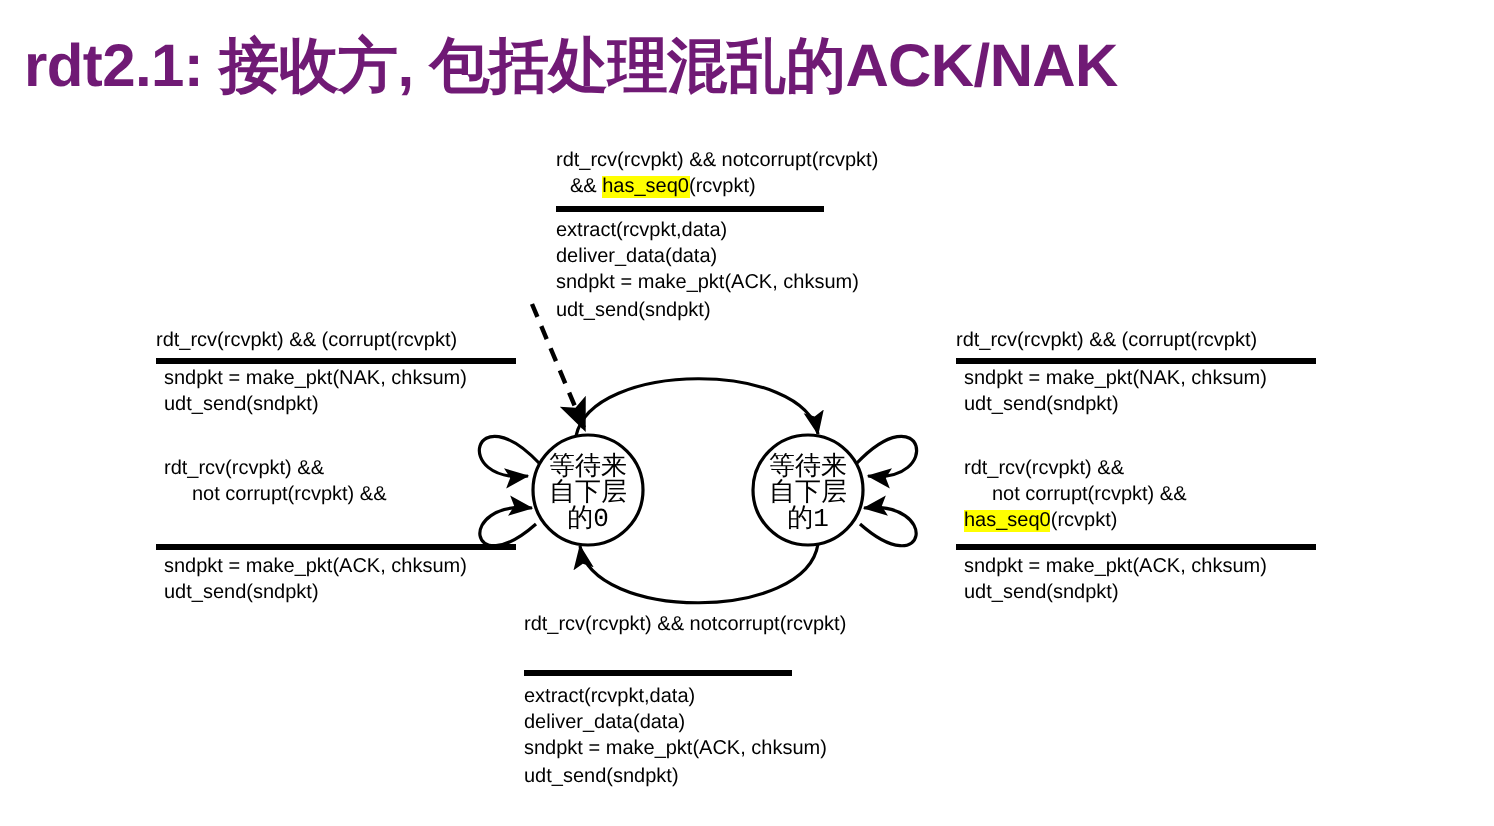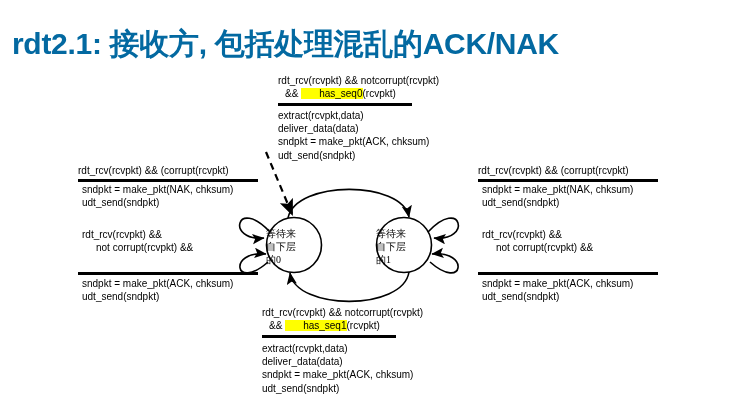--- a/index.html
+++ b/index.html
@@ -13,58 +13,58 @@
   #slide {
     position: relative;
     width: 747px;
     height: 413px;
     background: #ffffff;
     overflow: hidden;
   }
   #title {
     position: absolute;
     left: 12px;
-    top: 24px;
+    top: 13px;
     width: 730px;
     font-size: 30px;
     font-weight: bold;
-    color: #0369a1;
+    color: #701a75;
     letter-spacing: -0.3px;
     white-space: nowrap;
   }
   .code {
     position: absolute;
     font-family: "Liberation Sans", sans-serif;
     font-size: 10px;
     color: #000000;
     line-height: 13.2px;
     white-space: nowrap;
   }
   .code .ind1 { padding-left: 7px; display: inline-block; }
   .code .ind2 { padding-left: 14px; display: inline-block; }
   .hl {
     background: #FFFF00;
-    padding-left: 18px;
   }
   .rule {
     position: absolute;
     height: 3px;
     background: #000000;
   }
   #svg-layer {
     position: absolute;
     left: 0;
     top: 0;
     width: 747px;
     height: 413px;
   }
   .state-label {
     position: absolute;
-    font-family: Liberation Serif, serif;
-    font-size: 10px;
+    text-align: center;
+    font-family: Liberation Mono, monospace;
+    font-size: 13px;
     line-height: 13px;
     color: #000000;
     width: 56px;
   }
 </style>
 </head>
 <body>
 
 <div id="slide">
 
@@ -145,30 +145,30 @@
   </div>
   <div class="rule" style="left:478px; top:179px; width:180px;"></div>
   <div class="code" style="left:482px; top:183px;">
     <div>sndpkt = make_pkt(NAK, chksum)</div>
     <div>udt_send(sndpkt)</div>
   </div>
 
   <div class="code" style="left:482px; top:228px;">
     <div>rdt_rcv(rcvpkt) &amp;&amp;</div>
     <div><span class="ind2"></span><span>not corrupt(rcvpkt) &amp;&amp;</span></div>
+    <div><span class="hl">has_seq0</span><span>(rcvpkt)</span></div>
   </div>
   <div class="rule" style="left:478px; top:272px; width:180px;"></div>
   <div class="code" style="left:482px; top:277px;">
     <div>sndpkt = make_pkt(ACK, chksum)</div>
     <div>udt_send(sndpkt)</div>
   </div>
 
   <div class="code" style="left:262px; top:306px;">
     <div>rdt_rcv(rcvpkt) &amp;&amp; notcorrupt(rcvpkt)</div>
-    <div><span class="ind1"></span><span>&amp;&amp; </span><span class="hl">has_seq1</span><span>(rcvpkt)</span></div>
   </div>
   <div class="rule" style="left:262px; top:335px; width:134px;"></div>
   <div class="code" style="left:262px; top:342px;">
     <div>extract(rcvpkt,data)</div>
     <div>deliver_data(data)</div>
     <div>sndpkt = make_pkt(ACK, chksum)</div>
     <div>udt_send(sndpkt)</div>
   </div>
 
 </div>

